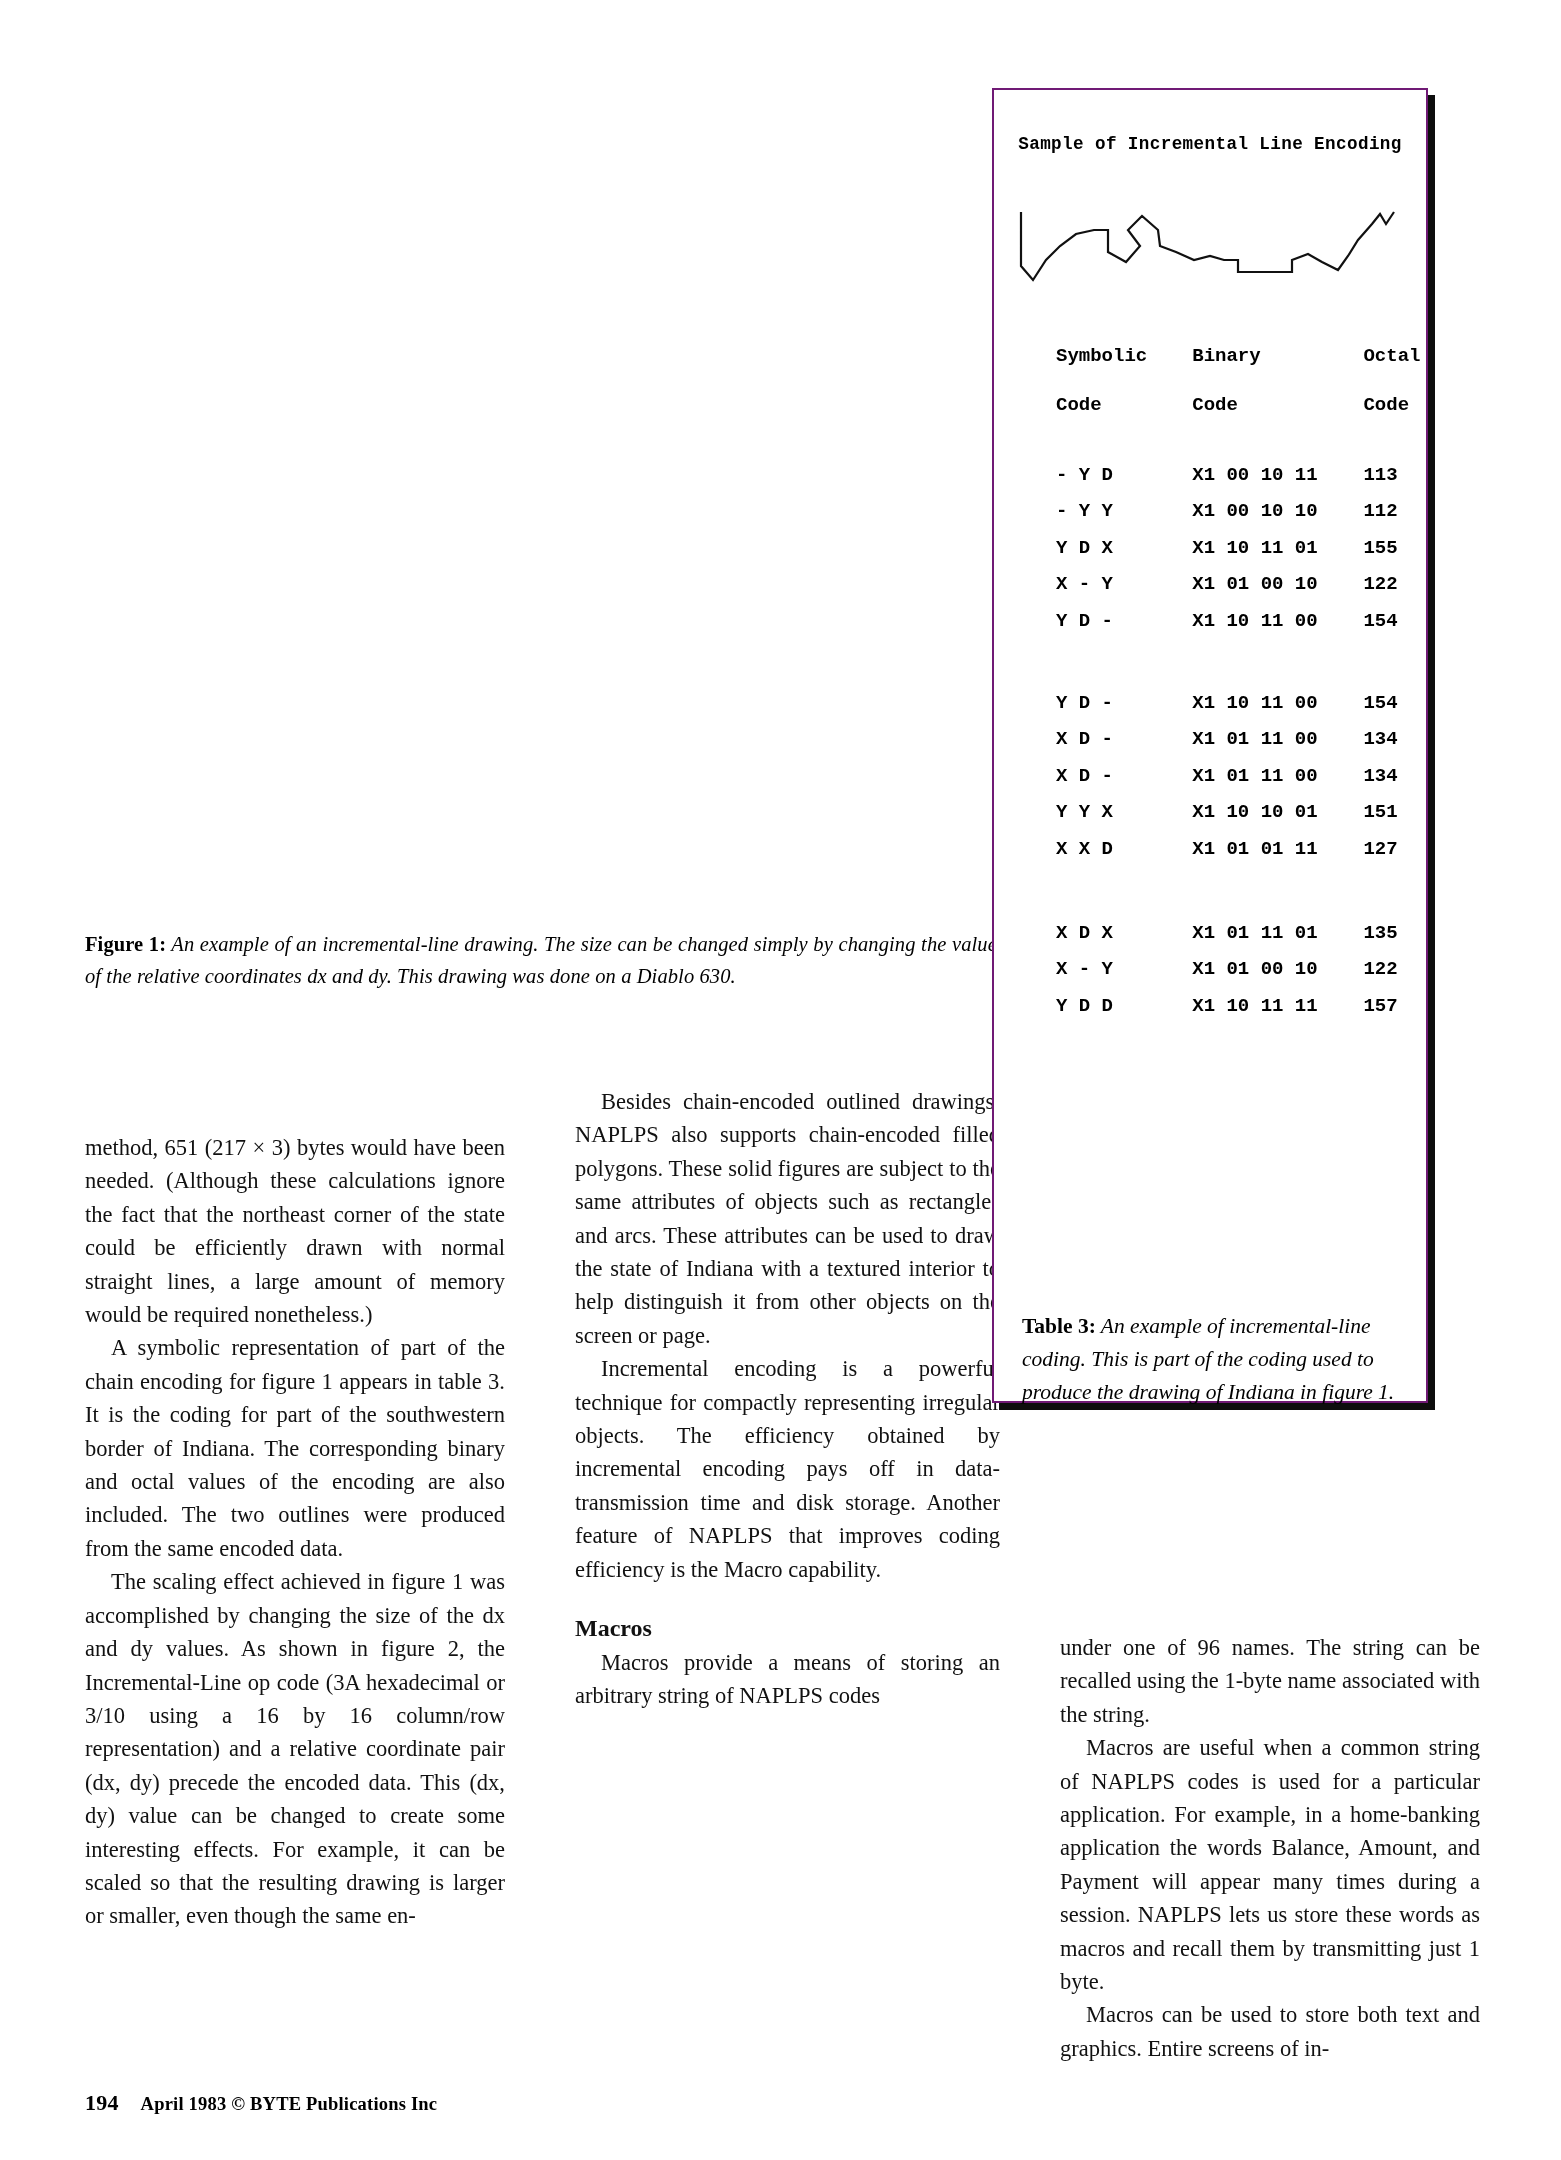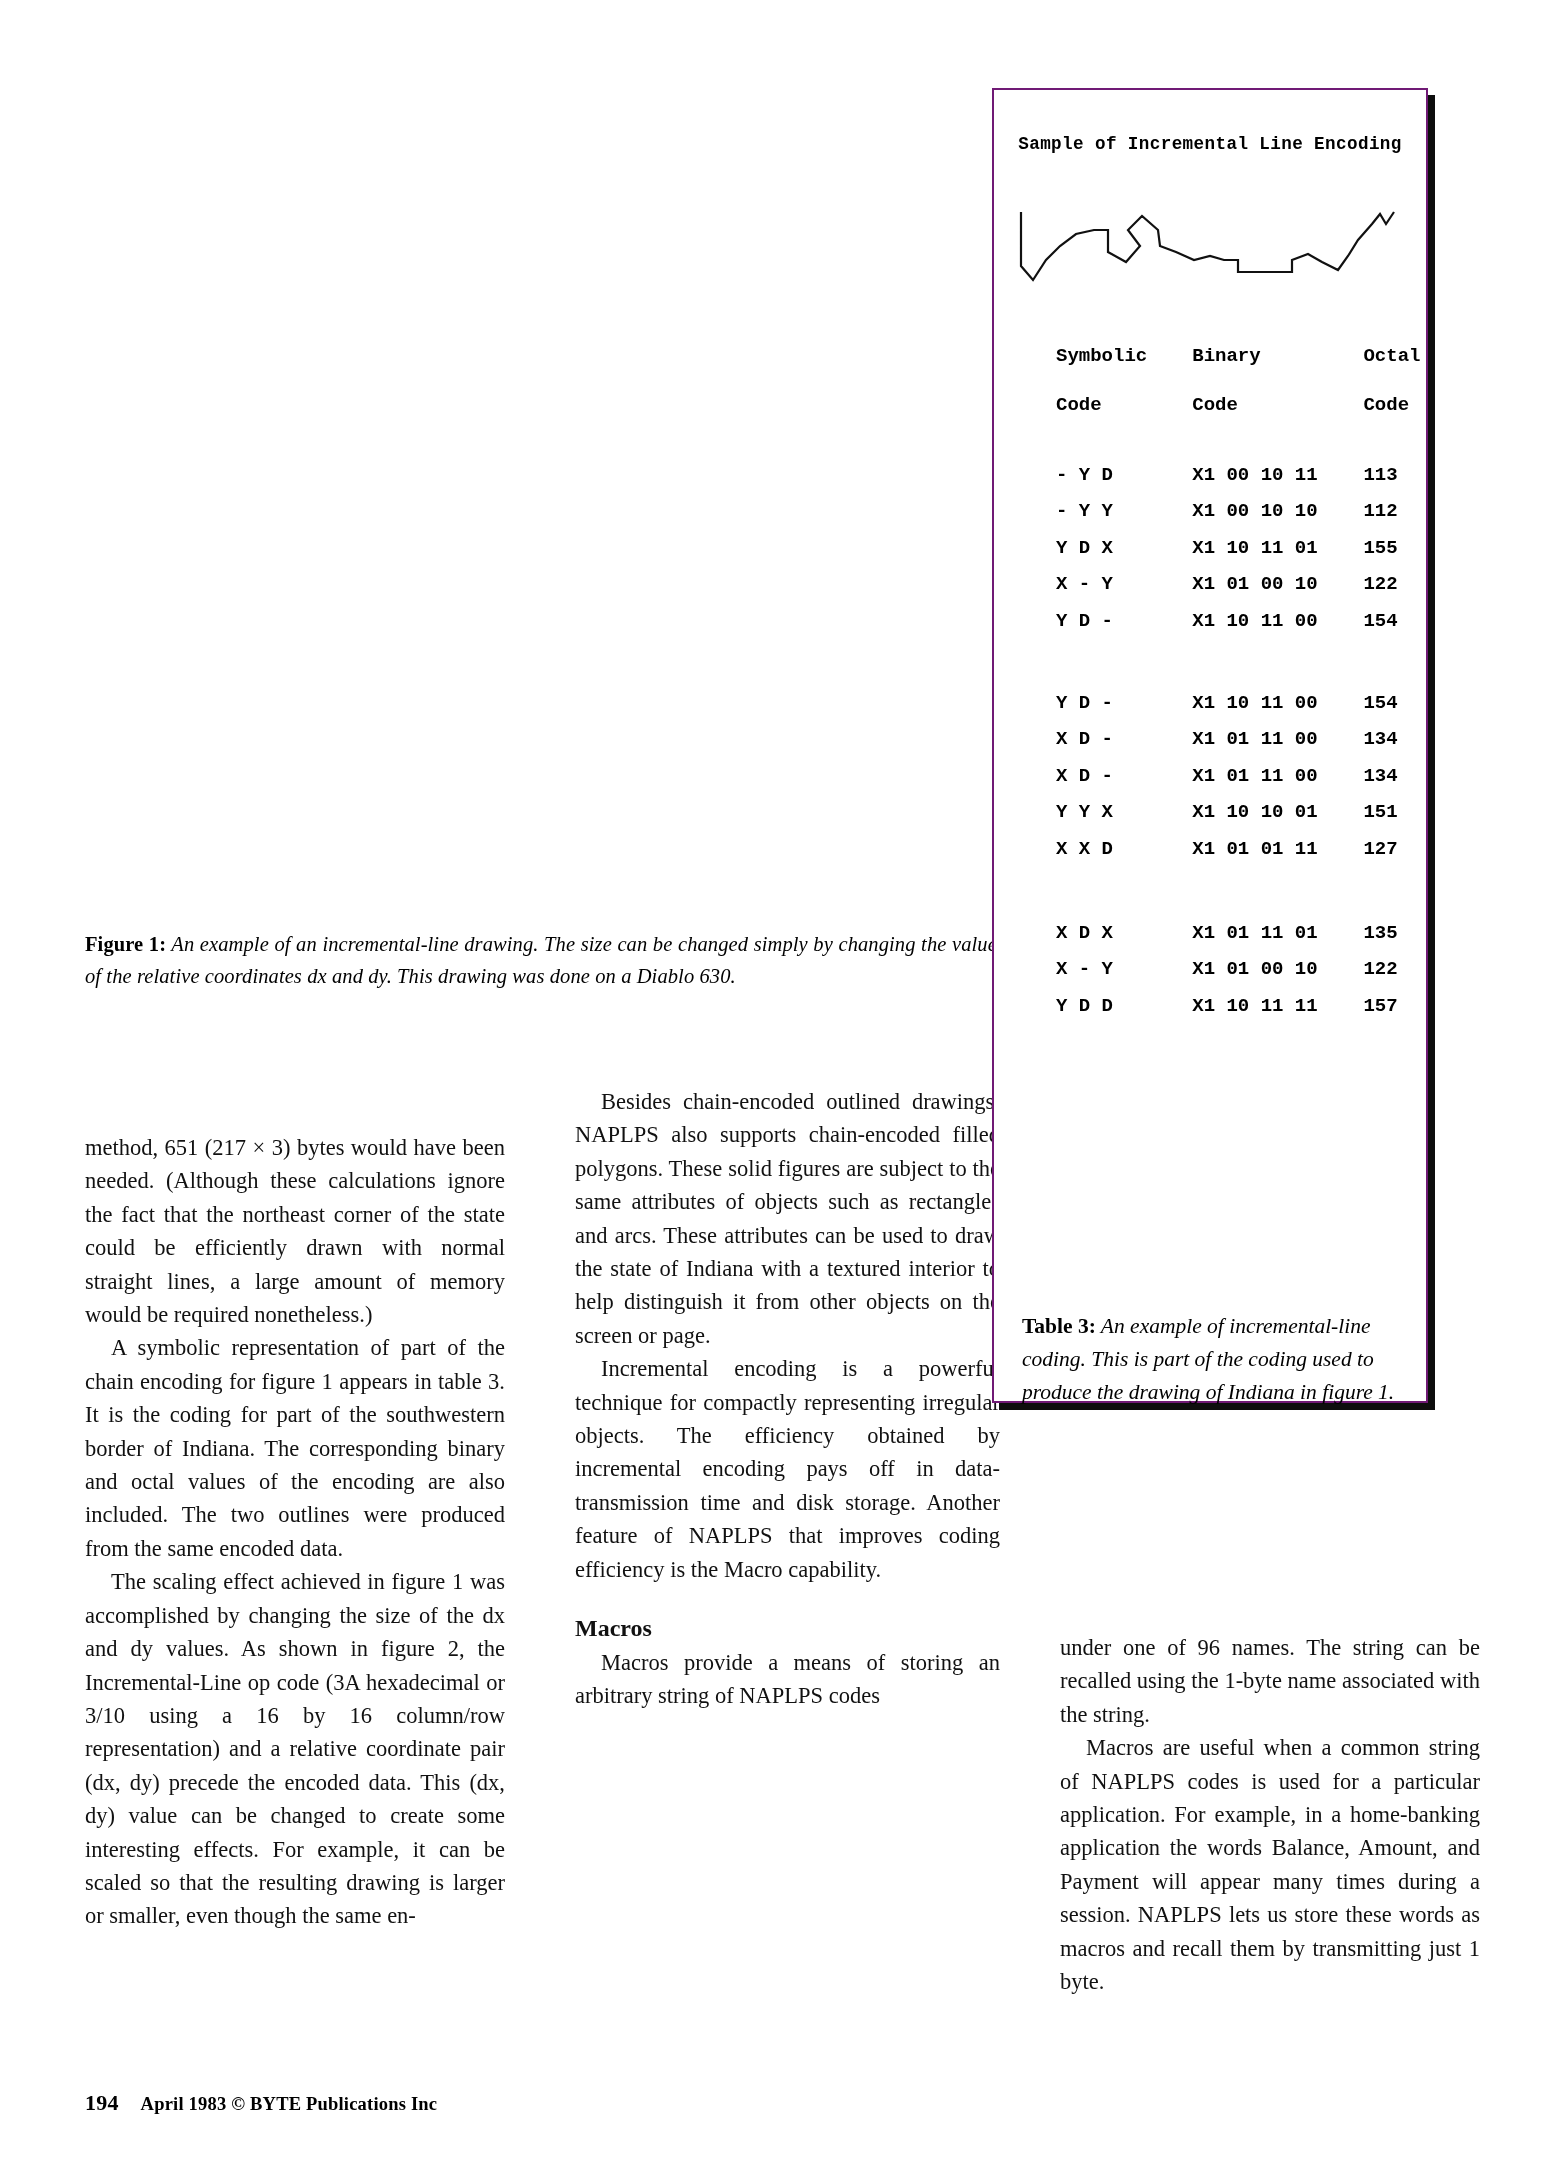--- a/index.html
+++ b/index.html
@@ -231,20 +231,21 @@
 <div id="col2" class="col">
   <p>Besides chain-encoded outlined drawings, NAPLPS also supports chain-encoded filled polygons. These solid figures are subject to the same attributes of objects such as rectangles and arcs. These attributes can be used to draw the state of Indiana with a textured interior to help distinguish it from other objects on the screen or page.</p>
   <p>Incremental encoding is a powerful technique for compactly representing irregular objects. The efficiency obtained by incremental encoding pays off in data-transmission time and disk storage. Another feature of NAPLPS that improves coding efficiency is the Macro capability.</p>
   <h3 class="section">Macros</h3>
   <p>Macros provide a means of storing an arbitrary string of NAPLPS codes</p>
 </div>
 
 <div id="col3" class="col">
   <p class="noindent">under one of 96 names. The string can be recalled using the 1-byte name associated with the string.</p>
   <p>Macros are useful when a common string of NAPLPS codes is used for a particular application. For example, in a home-banking application the words Balance, Amount, and Payment will appear many times during a session. NAPLPS lets us store these words as macros and recall them by transmitting just 1 byte.</p>
+  <p>Macros can be used to store both text and graphics. Entire screens of in-</p>
 </div>
 
 <div id="table-panel">
 
   <div id="table-title">Sample of Incremental Line Encoding</div>
 
   <div id="sample-line">
     <svg viewBox="0 0 400 130" xmlns="http://www.w3.org/2000/svg">
       <polyline fill="none" stroke="#111111" stroke-width="2.2" points="13,22 13,76 25,90 38,70 52,56 68,44 86,40 100,40 100,62 118,72
                 132,56 120,40 134,26 150,40 152,56 168,62 186,70 202,66 216,70

